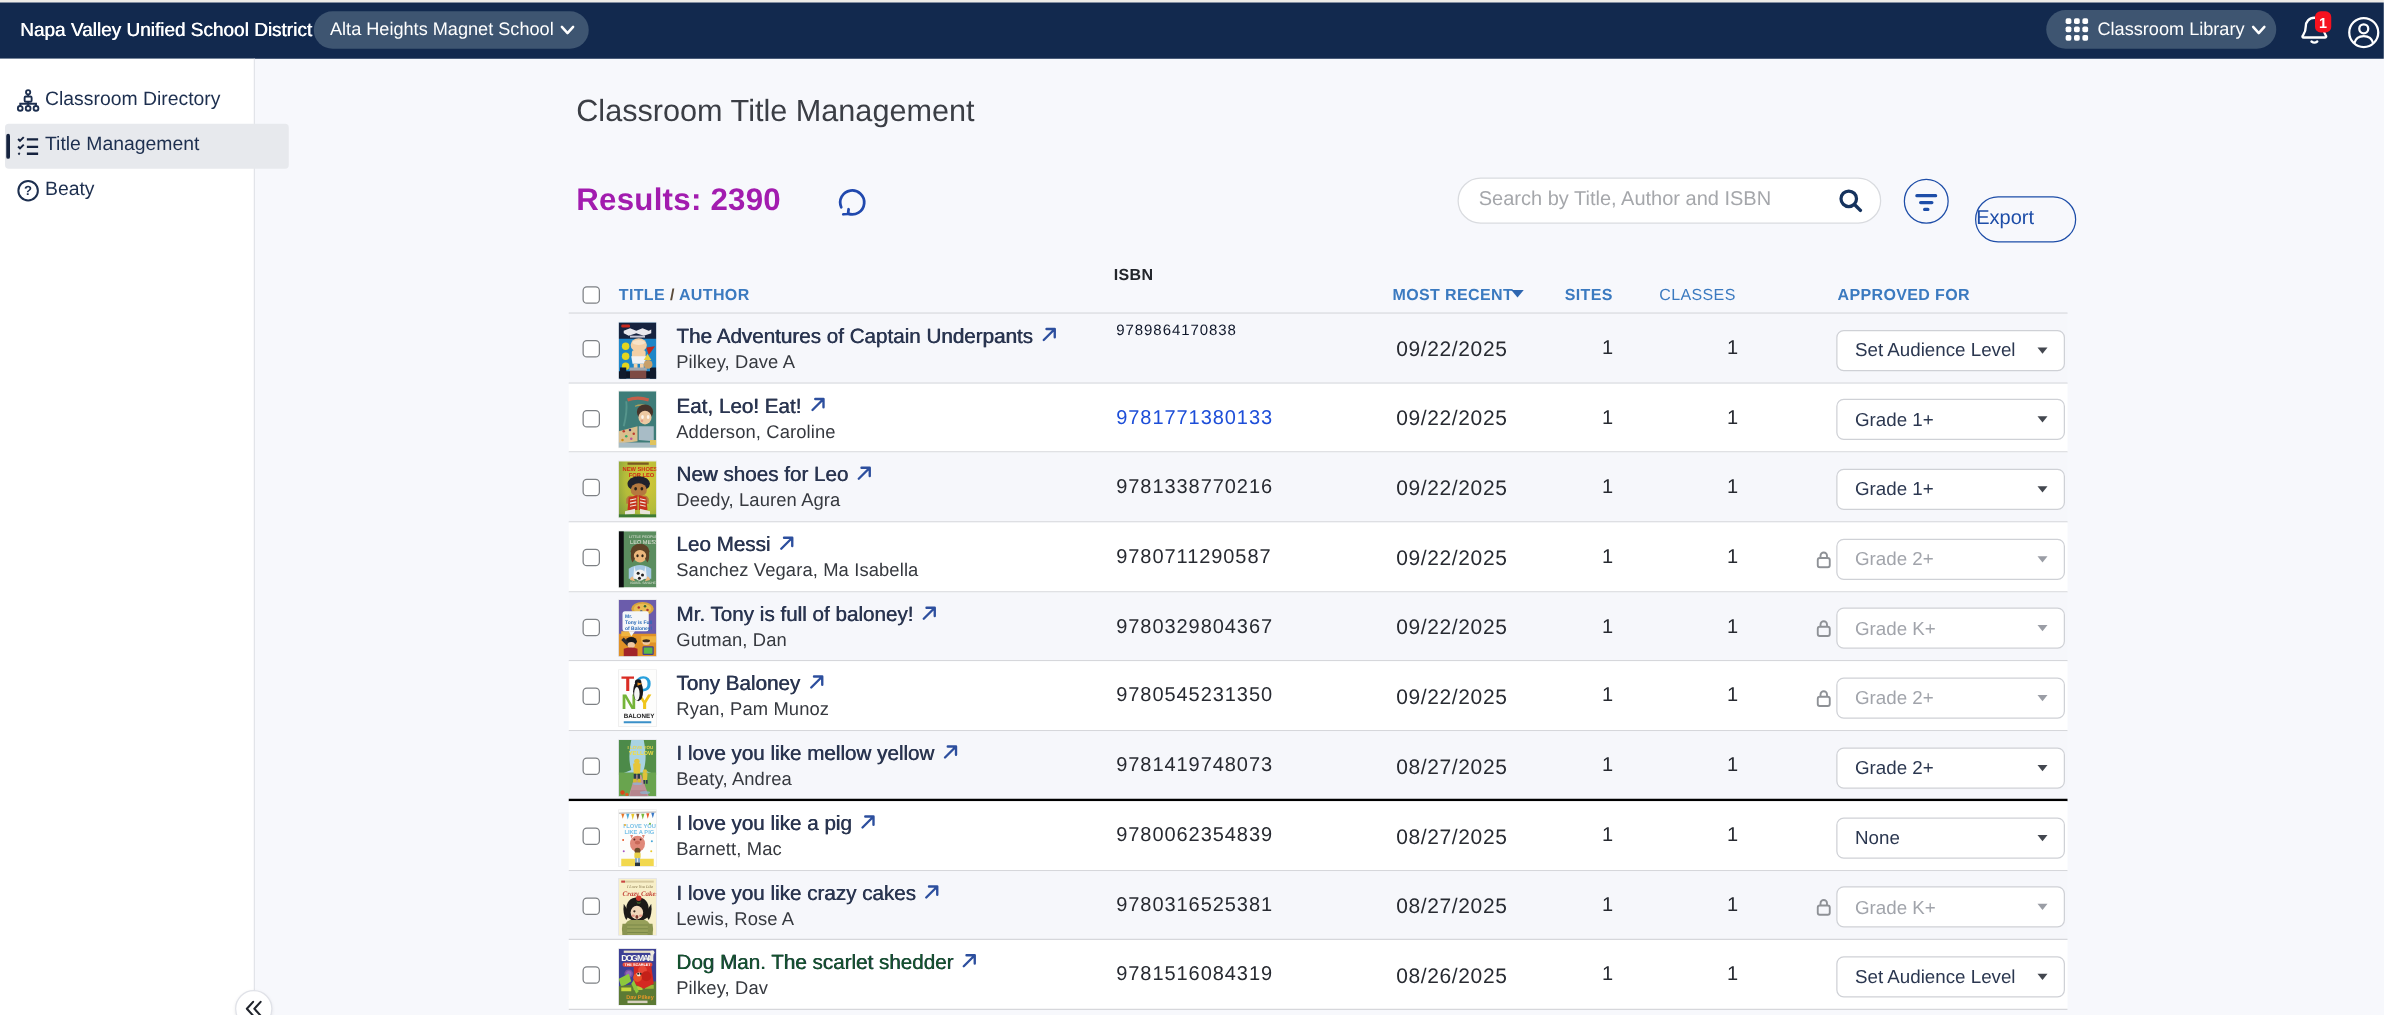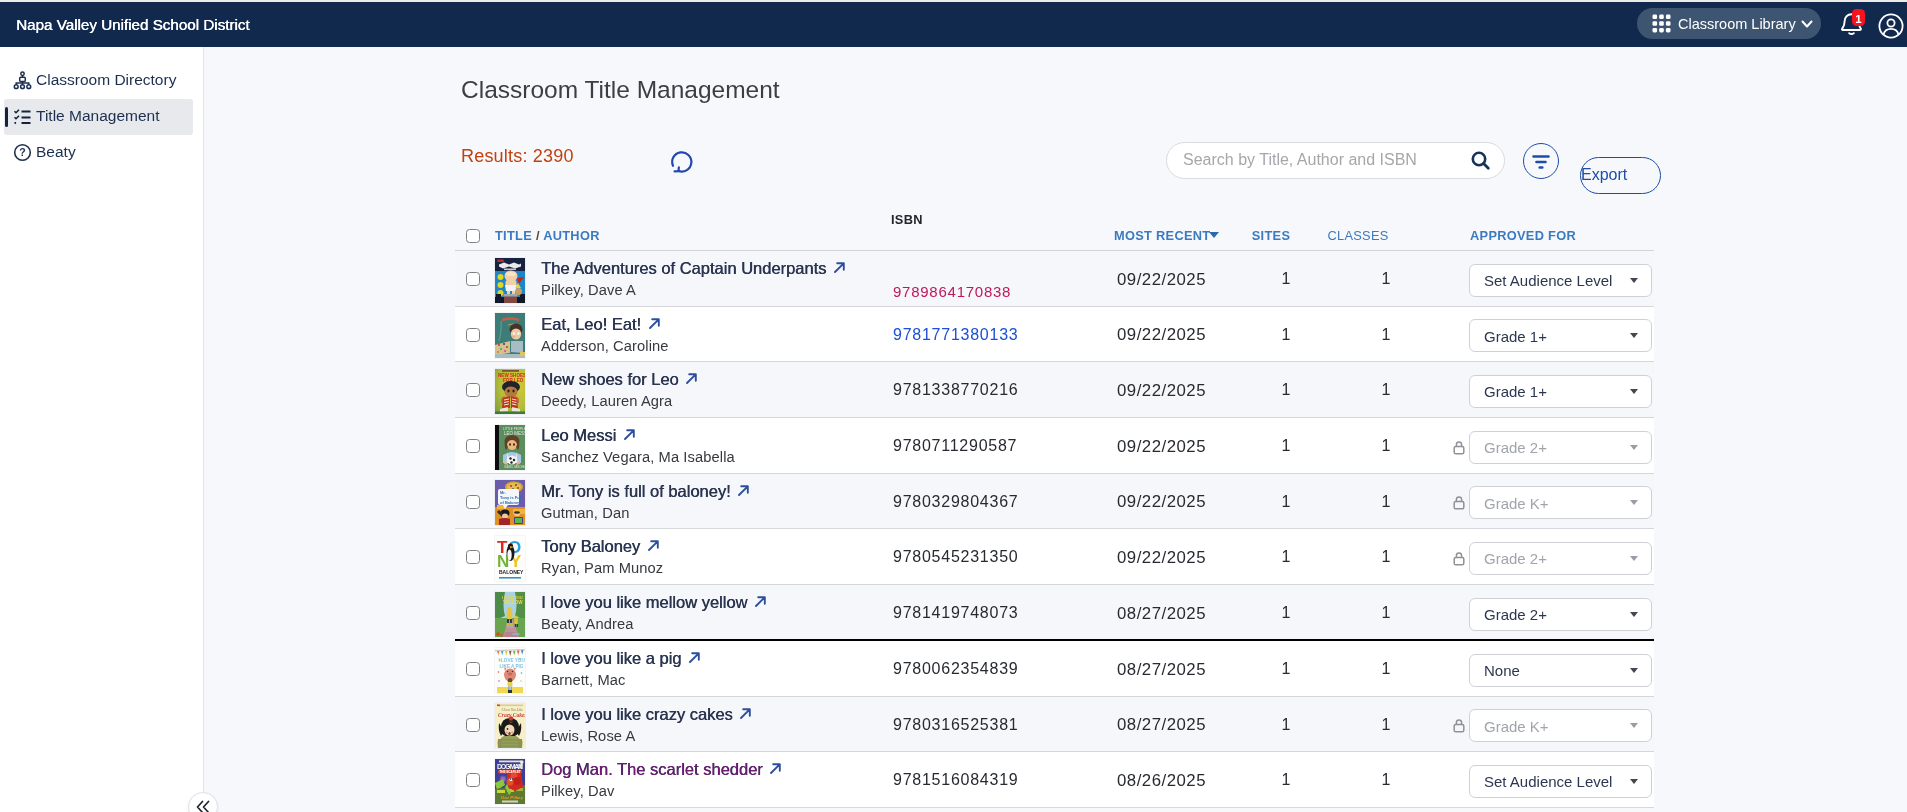--- a/index.html
+++ b/index.html
@@ -5,20 +5,26 @@
 html,body { width:1907px; height:812px; overflow:hidden; font-family:"Liberation Sans",sans-serif; background:#f7f8fc; }
 .abs { position:absolute; }
 .cb { position:absolute; width:14px; height:14px; border:1.6px solid #7d8084; border-radius:3.5px; background:#fff; }
 </style></head>
 <body>
 
 <div class="abs" style="left:0;top:0;width:1907px;height:2px;background:#edebe7"></div>
 
 <div class="abs" style="left:0;top:2px;width:1907px;height:45px;background:#12294e">
   <div class="abs" style="left:16px;top:14px;font-size:15.2px;font-weight:500;color:#fff;letter-spacing:0px;text-shadow:0.4px 0 0 #fff">Napa Valley Unified School District</div>
+  <div class="abs" style="left:251px;top:7px;width:220px;height:30px;background:#3e5571;border-radius:15px">
+    <span class="abs" style="left:13px;top:7px;font-size:14.5px;font-weight:500;color:#fff">Alta Heights Magnet School</span>
+    <span class="abs" style="right:10px;top:8px"><svg width="14" height="14" viewBox="0 0 14 14">
+          <path d="M2.5 4.5 L7 9.5 L11.5 4.5" fill="none" stroke="#fff" stroke-width="2" stroke-linecap="round" stroke-linejoin="round"></path>
+        </svg></span>
+  </div>
   <div class="abs" style="left:1637px;top:6px;width:184px;height:31px;background:#3e5571;border-radius:15.5px">
     <span class="abs" style="left:15px;top:6px"><svg width="19" height="19" viewBox="0 0 19 19">
           <g fill="#fff">
 <rect x="0.5" y="0.5" width="4.6" height="4.6" rx="1.4"></rect>
             <rect x="7.2" y="0.5" width="4.6" height="4.6" rx="1.4"></rect>
             <rect x="13.9" y="0.5" width="4.6" height="4.6" rx="1.4"></rect>
 <rect x="0.5" y="7.2" width="4.6" height="4.6" rx="1.4"></rect>
             <rect x="7.2" y="7.2" width="4.6" height="4.6" rx="1.4"></rect>
             <rect x="13.9" y="7.2" width="4.6" height="4.6" rx="1.4"></rect>
 <rect x="0.5" y="13.9" width="4.6" height="4.6" rx="1.4"></rect>
@@ -52,21 +58,21 @@
 <circle cx="9.5" cy="2.8" r="1.7"></circle>
 <rect x="6.7" y="6.2" width="5.6" height="4.2" rx="1"></rect>
 <path d="M9.5 4.5 L9.5 6.2 M3.2 13.6 L3.2 12 L15.8 12 L15.8 13.6 M9.5 10.4 L9.5 13.6"></path>
 <circle cx="3.2" cy="15.7" r="1.9"></circle>
             <circle cx="9.5" cy="15.7" r="1.9"></circle>
             <circle cx="15.8" cy="15.7" r="1.9"></circle>
 </g>
         </svg></span>
     <span class="abs" style="left:36px;top:8px;font-size:15.5px;font-weight:500;color:#1d2f4f">Classroom Directory</span>
   </div>
-  <div class="abs" style="left:4px;top:52px;width:189px;height:36px;background:#e7e9ed;border-radius:3px">
+  <div class="abs" style="left:4px;top:52px;width:227px;height:36px;background:#e7e9ed;border-radius:3px">
     <span class="abs" style="left:1px;top:8px;width:3px;height:20px;background:#16233f;border-radius:2px"></span>
     <span class="abs" style="left:9px;top:8px"><svg width="19" height="19" viewBox="0 0 19 19">
           <g stroke="#16233f" fill="none">
 <path d="M1.5 4.2 L3 5.7 L6 2.7" stroke-width="1.6"></path>
 <path d="M1.5 10.2 L3 11.7 L6 8.7" stroke-width="1.6"></path>
 <path d="M1.7 15.5 L2.8 16.6 M2.8 15.5 L1.7 16.6" stroke-width="1.5"></path>
 <path d="M8.5 4.5 L17.5 4.5 M8.5 10.5 L17.5 10.5 M8.5 16 L17.5 16" stroke-width="1.9"></path>
 </g>
         </svg></span>
     <span class="abs" style="left:32px;top:8px;font-size:15.5px;font-weight:500;color:#1d2f4f">Title Management</span>
@@ -80,21 +86,21 @@
   </div>
 </div>
 
 <div class="abs" style="left:188px;top:792px;width:30px;height:30px;background:#fff;border:1px solid #e0e2e8;border-radius:50%;box-shadow:0 1px 3px rgba(0,0,0,0.08)">
   <span class="abs" style="left:6px;top:6px"><svg width="16" height="16" viewBox="0 0 16 16">
         <path d="M7.5 2.5 L2.5 8 L7.5 13.5 M13.5 2.5 L8.5 8 L13.5 13.5" fill="none" stroke="#20242c" stroke-width="1.7" stroke-linecap="round" stroke-linejoin="round"></path>
       </svg></span>
 </div>
 
 <div class="abs" style="left:461px;top:76px;font-size:24.5px;font-weight:500;color:#3b3e45">Classroom Title Management</div>
-<div class="abs" style="left:461px;top:146px;font-size:18px;font-weight:400;color:#c2410c;letter-spacing:0.2px">Results: 2390</div>
+<div class="abs" style="left:461px;top:146px;font-size:25px;font-weight:700;color:#a21caf;letter-spacing:0.2px">Results: 2390</div>
 <div class="abs" style="left:668px;top:148px"><svg width="27" height="27" viewBox="0 0 27 27">
       <path d="M10.4 22.9 A 9.6 9.6 0 1 0 5.0 17.8" fill="none" stroke="#2149ae" stroke-width="2.2" stroke-linecap="round"></path>
       <path d="M10.9 19.4 L10.4 23.2 L6.6 23.4" fill="none" stroke="#2149ae" stroke-width="2.2" stroke-linecap="round" stroke-linejoin="round"></path>
     </svg></div>
 
 <div class="abs" style="left:1166px;top:142px;width:339px;height:37px;background:#fff;border:1px solid #d9dbdf;border-radius:19px">
   <span class="abs" style="left:16px;top:8px;font-size:16px;color:#a5a7ab">Search by Title, Author and ISBN</span>
   <span class="abs" style="right:13px;top:7px"><svg width="21" height="21" viewBox="0 0 21 21">
         <circle cx="9" cy="9" r="6.2" fill="none" stroke="#16335e" stroke-width="2.6"></circle>
         <path d="M13.6 13.6 L18.3 18.3" stroke="#16335e" stroke-width="2.8" stroke-linecap="round"></path>
@@ -142,21 +148,21 @@
 <rect x="8.5" y="36" width="14" height="2.5" fill="#9fa8b0"></rect>
 <rect x="1" y="36" width="5" height="9" fill="#101a2c"></rect>
 <rect x="25" y="36" width="5" height="9" fill="#101a2c"></rect>
 <circle cx="23.5" cy="33.5" r="3.5" fill="#c8a06a"></circle>
 <path d="M20 30 L23 25 L26 30 Z" fill="#e8d23c"></path>
 </svg></div>
 <div style="position:absolute;left:86px;top:8.0px;font-size:16.5px;font-weight:500;color:#2a3550;white-space:nowrap;text-shadow:0.45px 0 0 #2a3550">The Adventures of Captain Underpants <svg width="17" height="17" viewBox="0 0 17 17" style="vertical-align:-2px">
         <path d="M4 13 L12.2 4.8 M6.2 4.2 L12.8 4.2 L12.8 10.8" stroke="#2d4f9e" stroke-width="1.9" fill="none" stroke-linecap="round" stroke-linejoin="round"></path>
       </svg></div>
 <div style="position:absolute;left:86px;top:31.0px;font-size:14.7px;color:#36393f;white-space:nowrap;letter-spacing:0.1px">Pilkey, Dave A</div>
-<div style="position:absolute;left:438px;top:32px;font-size:15px;color:#be185d;letter-spacing:0.75px">9789864170838</div>
+<div style="position:absolute;left:438px;top:6px;font-size:12px;color:#0f172a;letter-spacing:0.75px">9789864170838</div>
 <div style="position:absolute;left:662px;top:18.7px;font-size:16.8px;color:#272a31;letter-spacing:0.5px">09/22/2025</div>
 <div style="position:absolute;left:811px;top:19.2px;width:40px;text-align:center;font-size:16px;color:#272a31">1</div>
 <div style="position:absolute;left:911px;top:19.2px;width:40px;text-align:center;font-size:16px;color:#272a31">1</div>
 
 <div style="position:absolute;left:1014px;top:12.5px;width:183px;height:33px;background:#fff;border:1px solid #cfd1d6;border-radius:6px;box-sizing:border-box">
 <span style="position:absolute;left:14px;top:7.5px;font-size:15px;color:#2b3750">Set Audience Level</span>
 <span style="position:absolute;right:13px;top:13px;width:0;height:0;border-left:4.5px solid transparent;border-right:4.5px solid transparent;border-top:5.5px solid #43474f"></span>
 </div>
 </div>
 <div style="position:absolute;left:455px;top:307px;width:1199px;height:55px;background:#ffffff;border-bottom:1px solid #d6d7db">
@@ -507,21 +513,21 @@
 <circle cx="15" cy="23" r="3.5" fill="#e85028"></circle>
 <path d="M24 9 L26 3 L28 3.5 L26.5 10 Z" fill="#e8e4d8"></path>
 <circle cx="26.8" cy="3" r="1.8" fill="#f0ece0"></circle>
 <path d="M14 20 Q16 18 18 20 L17 22 L15 22 Z" fill="#f8f0e0"></path>
 <circle cx="15.5" cy="20" r="0.8" fill="#222"></circle>
         <circle cx="17.5" cy="20" r="0.8" fill="#222"></circle>
 <path d="M12 25 L16 34 L14 36 L10 28 Z" fill="#8cc83c"></path>
 <text x="6" y="40" font-family="Liberation Sans" font-size="4.4" font-weight="bold" fill="#e89828">Dav Pilkey</text>
 <rect x="7" y="41.5" width="16" height="2" fill="#d8d0c0"></rect>
 </svg></div>
-<div style="position:absolute;left:86px;top:8.0px;font-size:16.5px;font-weight:500;color:#701a75;white-space:nowrap;text-shadow:0.45px 0 0 #2a3550">Dog Man. The scarlet shedder <svg width="17" height="17" viewBox="0 0 17 17" style="vertical-align:-2px">
+<div style="position:absolute;left:86px;top:8.0px;font-size:16.5px;font-weight:500;color:#14532d;white-space:nowrap;text-shadow:0.45px 0 0 #2a3550">Dog Man. The scarlet shedder <svg width="17" height="17" viewBox="0 0 17 17" style="vertical-align:-2px">
         <path d="M4 13 L12.2 4.8 M6.2 4.2 L12.8 4.2 L12.8 10.8" stroke="#2d4f9e" stroke-width="1.9" fill="none" stroke-linecap="round" stroke-linejoin="round"></path>
       </svg></div>
 <div style="position:absolute;left:86px;top:31.0px;font-size:14.7px;color:#36393f;white-space:nowrap;letter-spacing:0.1px">Pilkey, Dav</div>
 <div style="position:absolute;left:438px;top:19.2px;font-size:16px;color:#272a31;letter-spacing:0.75px">9781516084319</div>
 <div style="position:absolute;left:662px;top:18.7px;font-size:16.8px;color:#272a31;letter-spacing:0.5px">08/26/2025</div>
 <div style="position:absolute;left:811px;top:19.2px;width:40px;text-align:center;font-size:16px;color:#272a31">1</div>
 <div style="position:absolute;left:911px;top:19.2px;width:40px;text-align:center;font-size:16px;color:#272a31">1</div>
 
 <div style="position:absolute;left:1014px;top:12.5px;width:183px;height:33px;background:#fff;border:1px solid #cfd1d6;border-radius:6px;box-sizing:border-box">
 <span style="position:absolute;left:14px;top:7.5px;font-size:15px;color:#2b3750">Set Audience Level</span>

